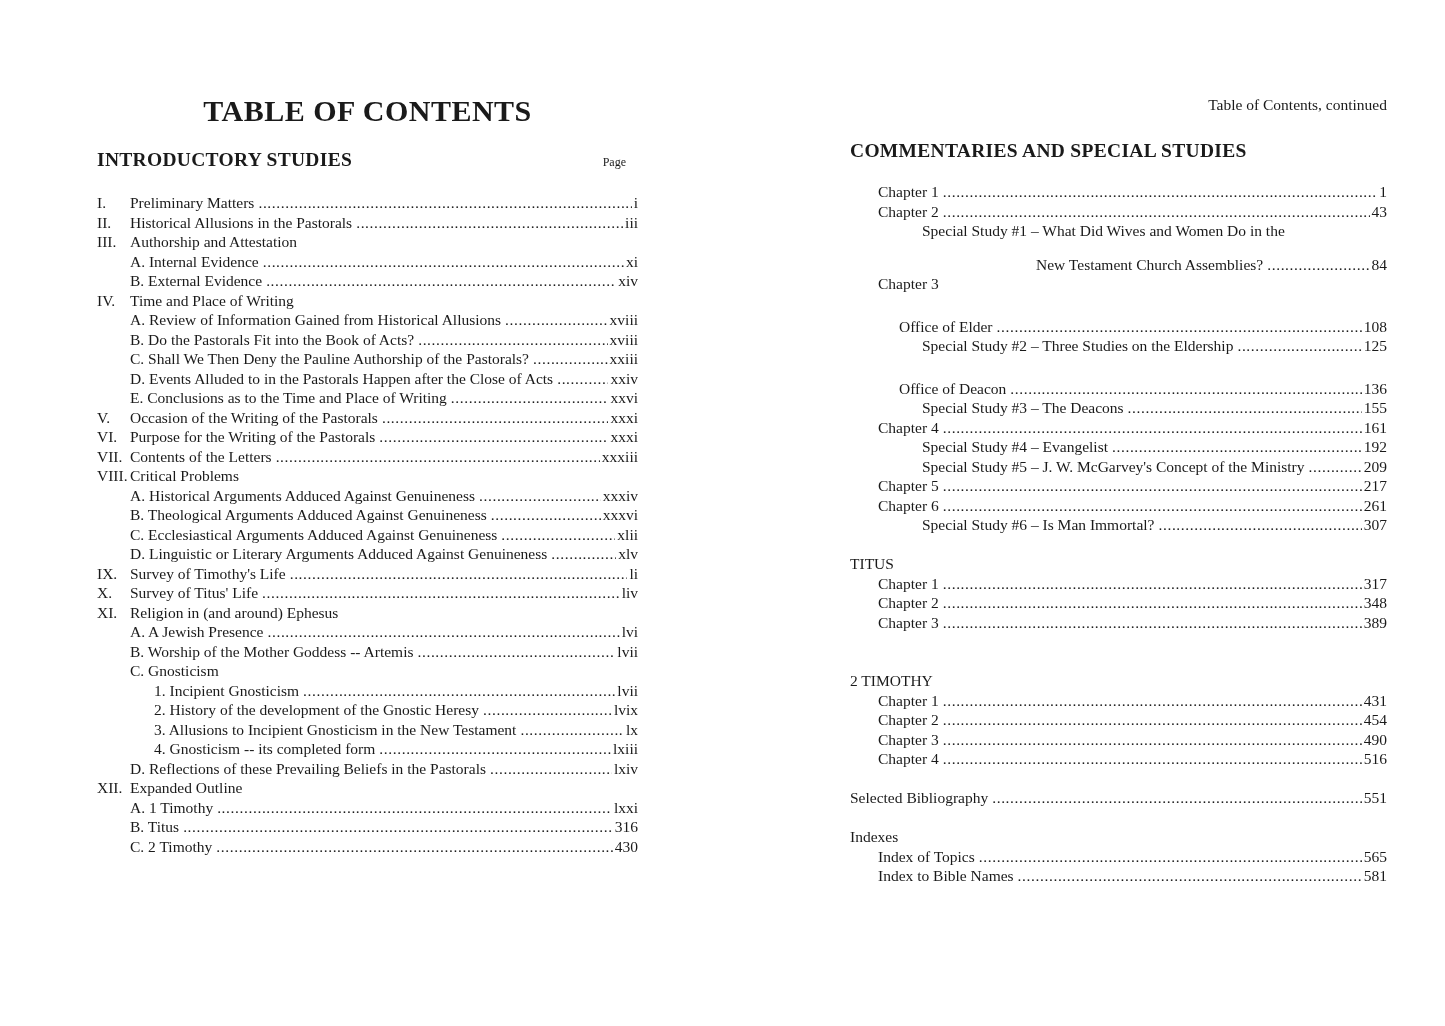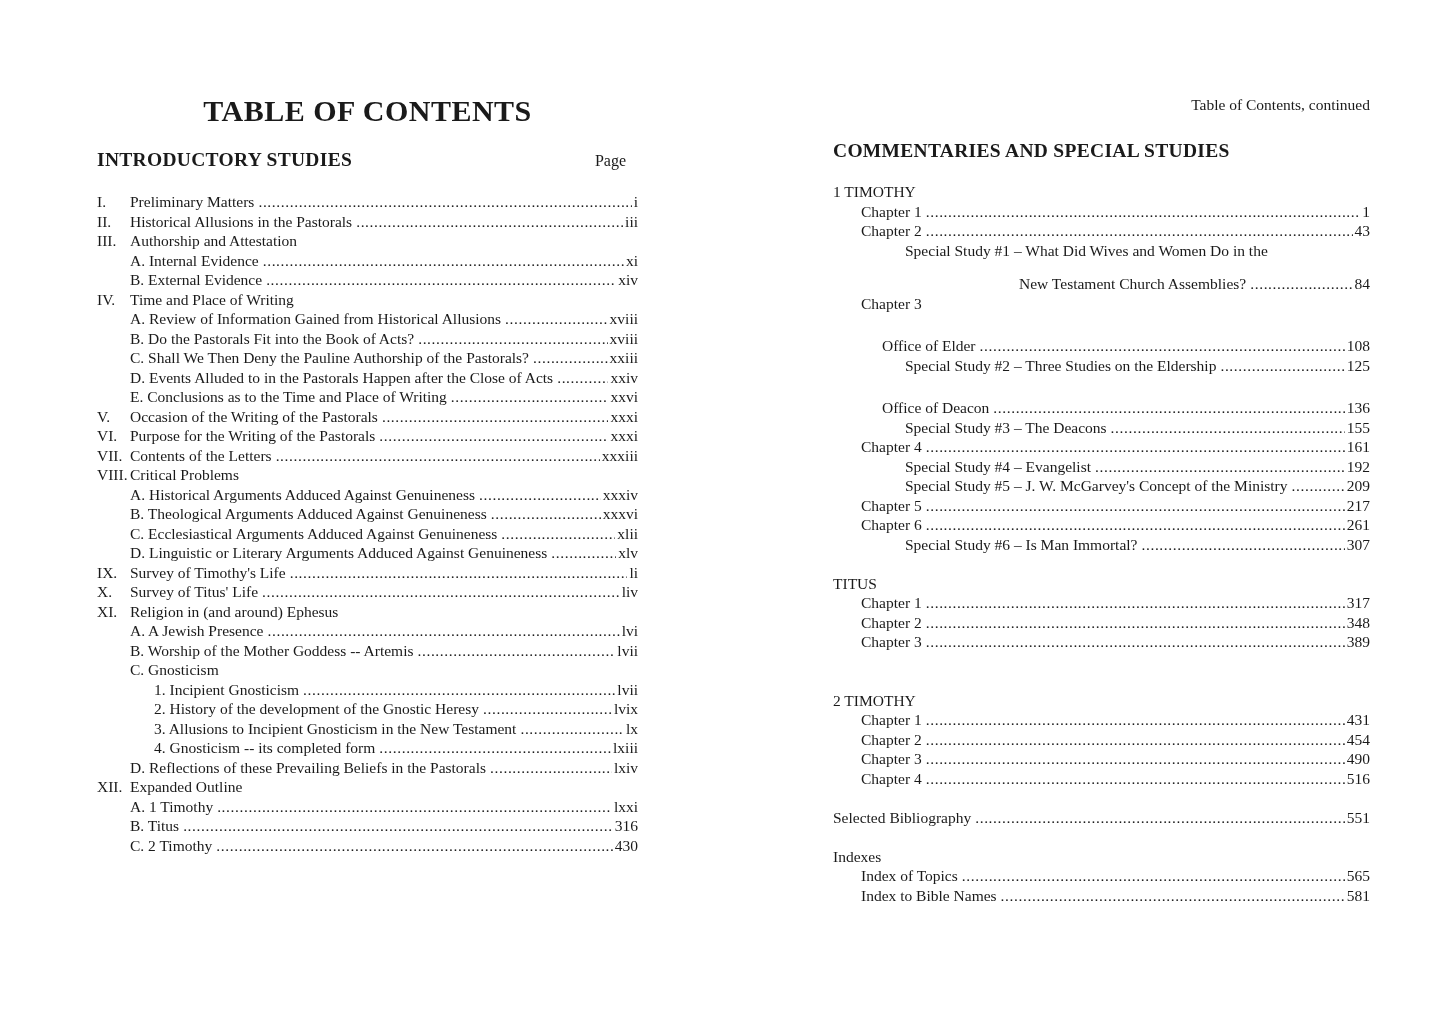--- a/index.html
+++ b/index.html
@@ -13,21 +13,21 @@
     width: 1445px;
     height: 1026px;
     background: var(--paper);
     color: var(--ink);
     font-family: "Liberation Serif", serif;
     overflow: hidden;
     position: relative;
   }
   .page-col { position: absolute; top: 95px; }
   .page-col.left  { left: 97px;  width: 541px; }
-  .page-col.right { left: 833px; width: 537px; }
+  .page-col.right { left: 850px; width: 537px; }
 
   .doc-title {
     font-size: 30px;
     font-weight: bold;
     text-align: center;
     letter-spacing: 0.5px;
     line-height: 32px;
     margin: 0 0 22px 0;
   }
   .heading-row {
@@ -35,21 +35,21 @@
     justify-content: space-between;
     align-items: baseline;
     margin: 0 12px 20px 0;
   }
   .section-heading {
     font-size: 19.5px;
     font-weight: bold;
     letter-spacing: 0.3px;
     line-height: 22px;
   }
-  .page-col-label { font-size: 16px; line-height: 22px; font-family: Liberation Serif, serif; }
+  .page-col-label { font-size: 12px; line-height: 22px; font-family: Liberation Serif, serif; }
 
   .continued-label {
     text-align: right;
     font-size: 15.5px;
     line-height: 19px;
     margin: 0 0 26px 0;
   }
   .right .section-heading { display: block; margin: 12px 0 20px 0; }
 
   .entries { font-size: 15.5px; }
@@ -266,23 +266,20 @@
         <span class="dots">........................................................................................................................................................................................................</span>
         <span class="pagenum">430</span>
       </div>
     </div>
 </div>
 
 <div class="page-col right">
   <div class="continued-label">Table of Contents, continued</div>
   <span class="section-heading">COMMENTARIES AND SPECIAL STUDIES</span>
   <div class="entries" id="right-entries">
-      <div class="toc-row ind-0">
-        <span class="label">1 TIMOTHY</span>
-      </div>
       <div class="toc-row ind-1">
         <span class="label">Chapter 1</span>
         <span class="dots">........................................................................................................................................................................................................</span>
         <span class="pagenum">1</span>
       </div>
       <div class="toc-row ind-1">
         <span class="label">Chapter 2</span>
         <span class="dots">........................................................................................................................................................................................................</span>
         <span class="pagenum">43</span>
       </div>

